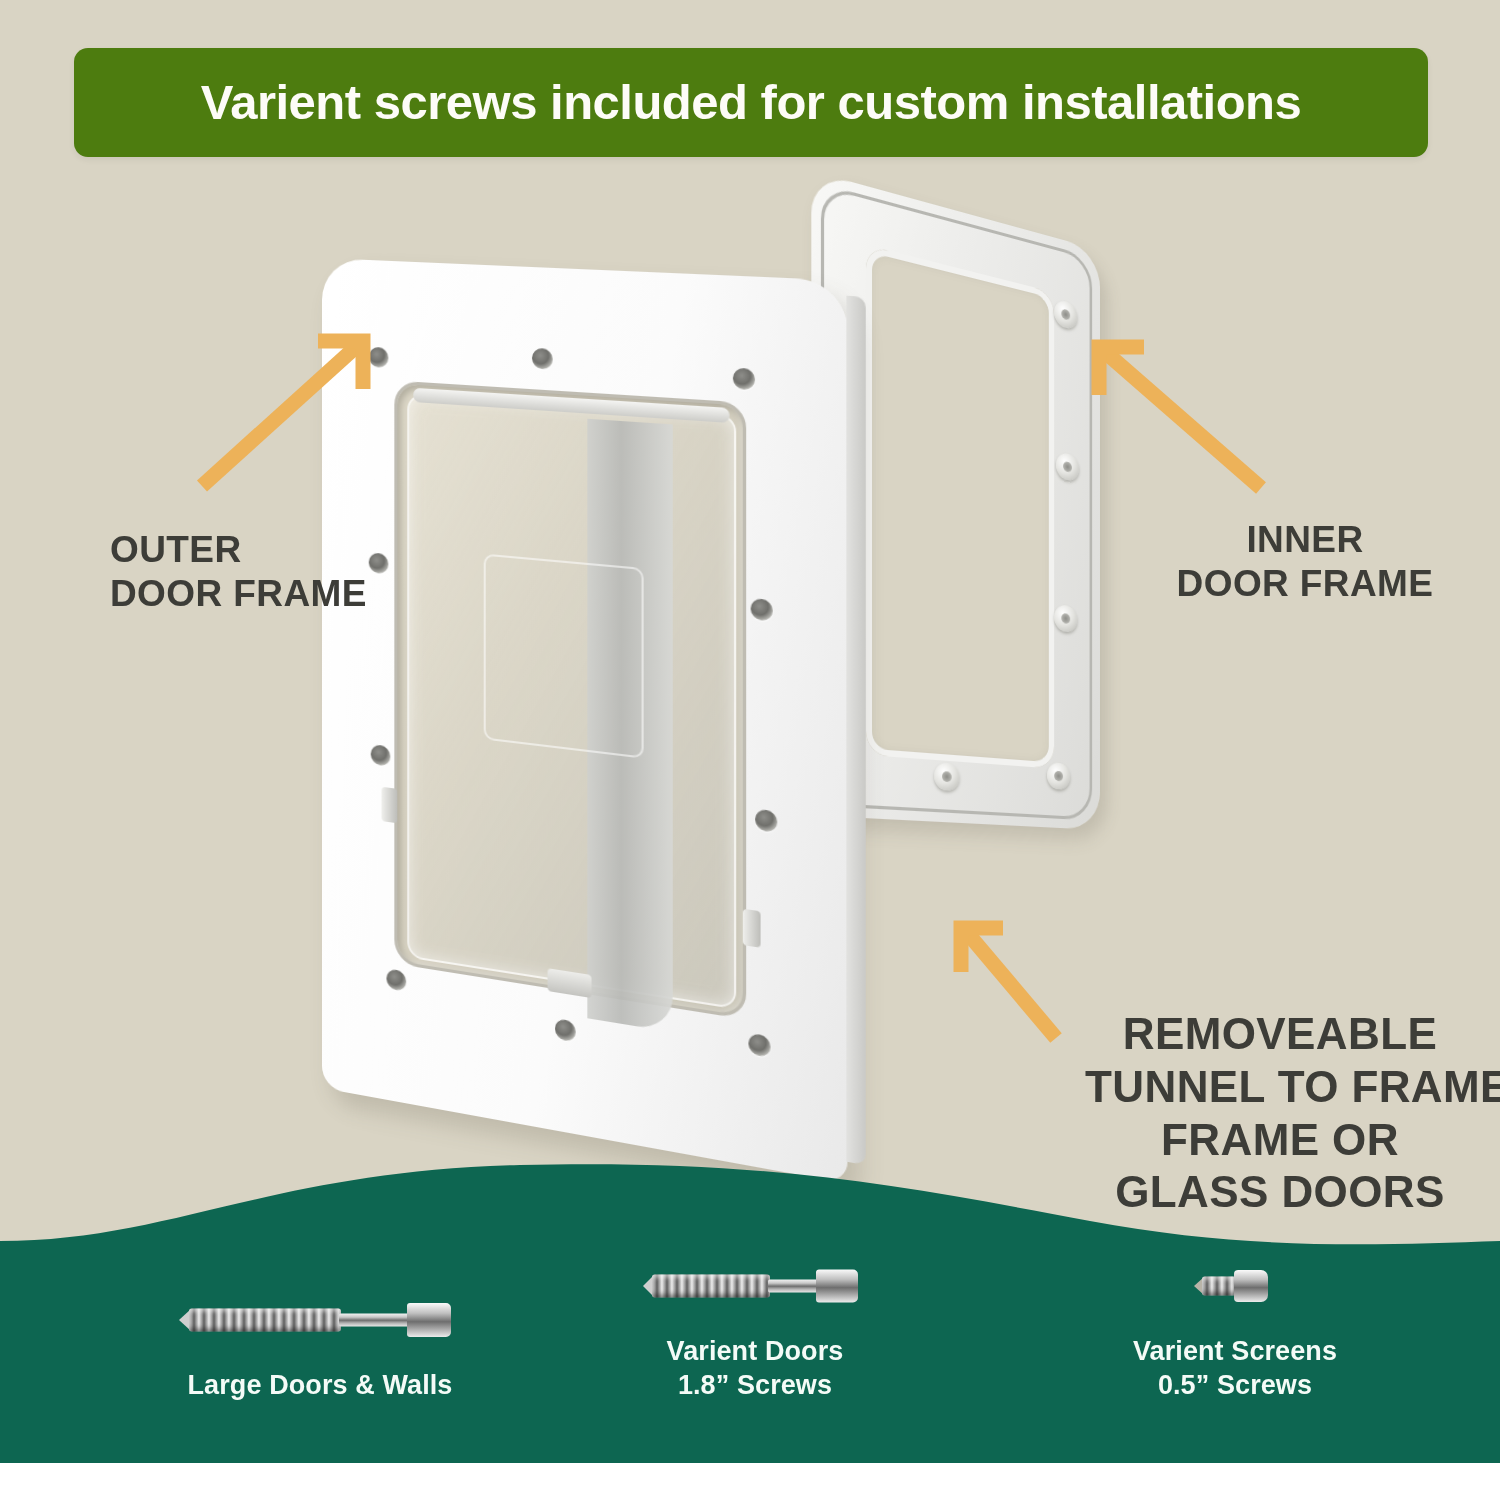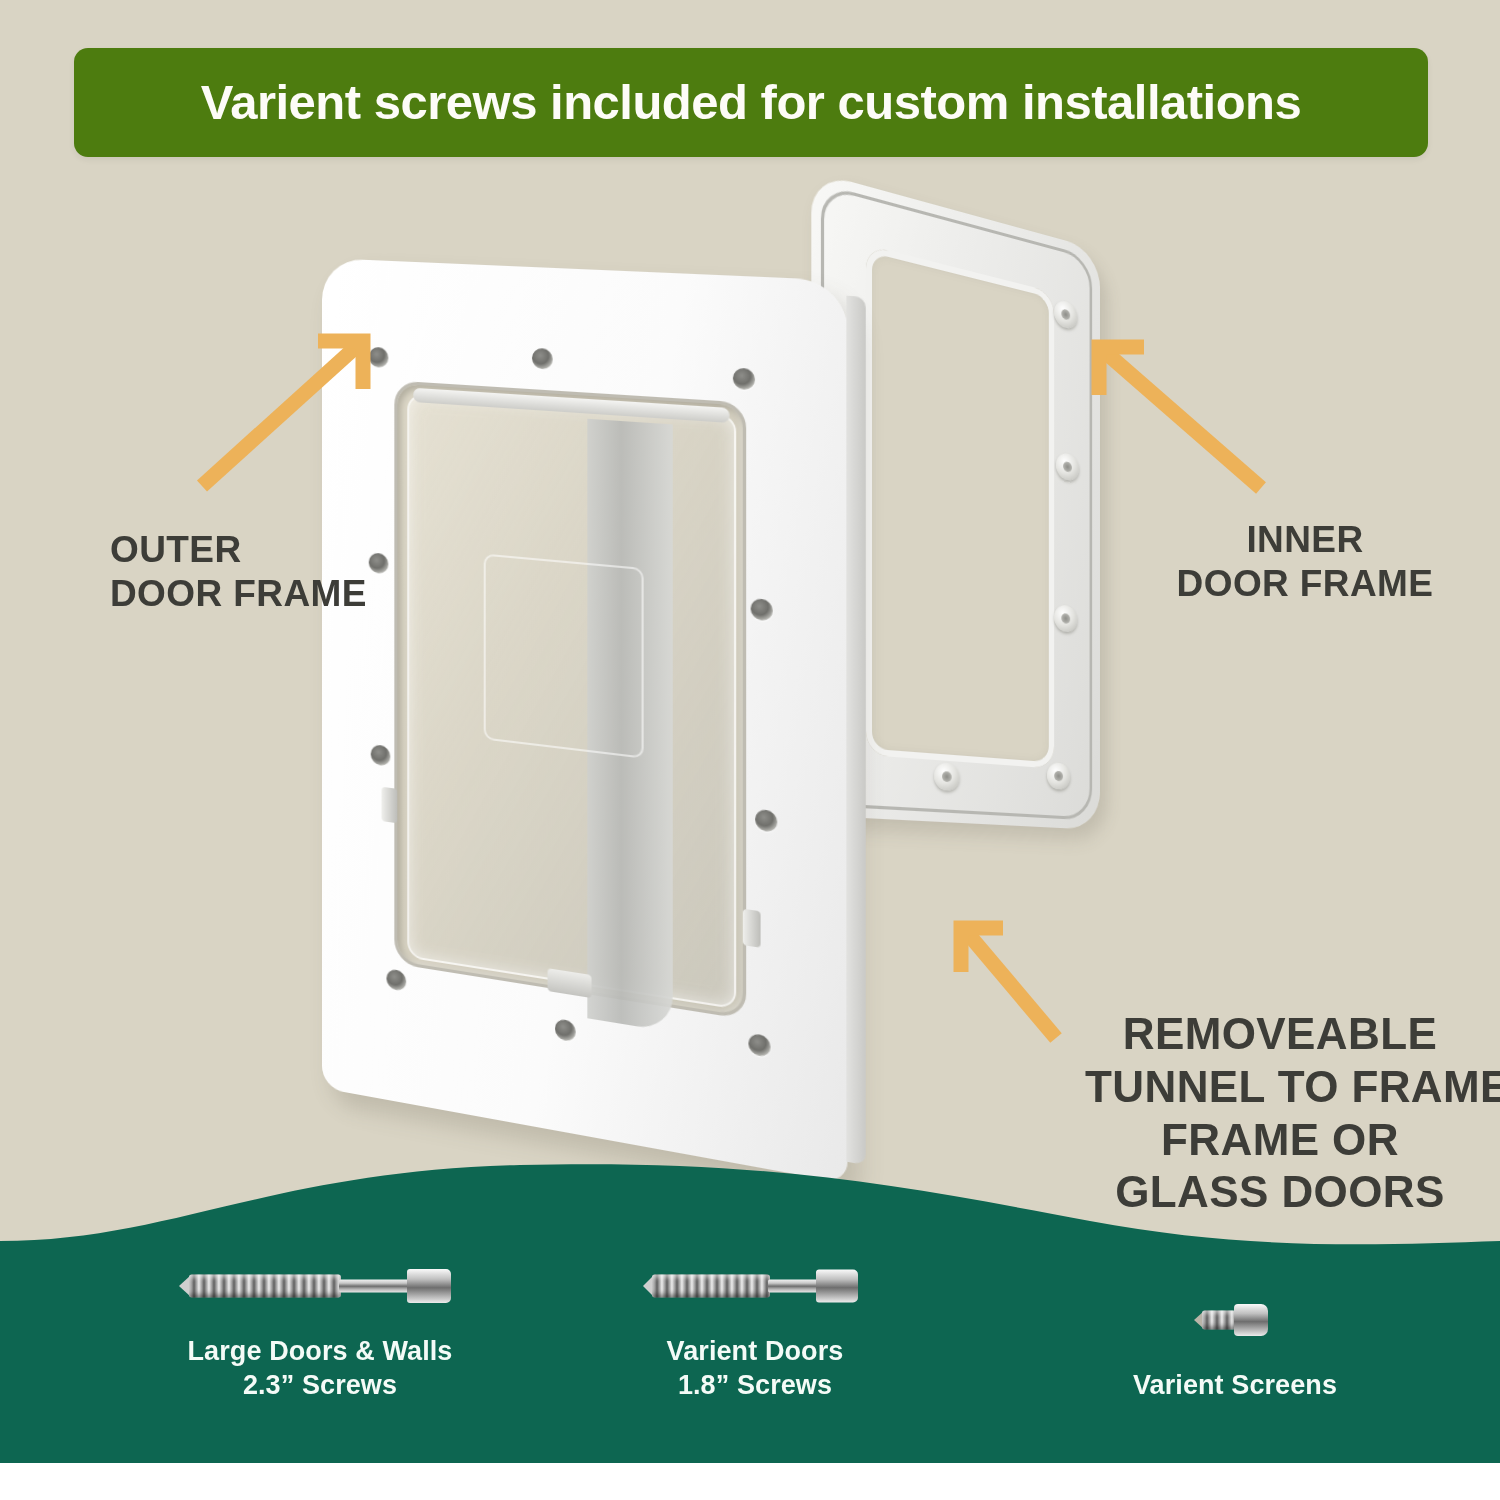--- a/index.html
+++ b/index.html
@@ -273,38 +273,38 @@
     </svg>
 
     <div class="screw-col" id="col-1">
       <div class="screw-img" style="width:262px;height:40px;">
         <div class="screw-tip" style="left:-10px;border-right:12px solid #cfcfcf;"></div>
         <div class="screw-thread" style="left:0px;width:152px;"></div>
         <div class="screw-shank" style="left:150px;width:74px;"></div>
         <div class="screw-head" style="left:218px;width:44px;height:34px;"></div>
       </div>
       <div class="screw-label">Large Doors &amp; Walls</div>
-      <div class="screw-label">2.3” Screws</div>
     </div>
 
     <div class="screw-col" id="col-2">
       <div class="screw-img" style="width:206px;height:40px;">
         <div class="screw-tip" style="left:-9px;border-right:11px solid #cfcfcf;"></div>
         <div class="screw-thread" style="left:0px;width:118px;"></div>
         <div class="screw-shank" style="left:116px;width:54px;"></div>
         <div class="screw-head" style="left:164px;width:42px;height:33px;"></div>
       </div>
       <div class="screw-label">Varient Doors</div>
       <div class="screw-label">1.8” Screws</div>
     </div>
 
     <div class="screw-col" id="col-3">
       <div class="screw-img" style="width:66px;height:40px;">
         <div class="screw-tip" style="left:-8px;border-top-width:9px;border-bottom-width:9px;border-right:10px solid #b9b4a8;"></div>
         <div class="screw-thread" style="left:0px;width:34px;height:19px;"></div>
         <div class="screw-head" style="left:32px;width:34px;height:32px;border-radius:4px 7px 7px 4px;"></div>
       </div>
       <div class="screw-label">Varient Screens</div>
+      <div class="screw-label">0.5” Screws</div>
     </div>
   </div>
 
   <div id="bottom-white"></div>
 </div>
 
 </body></html>

